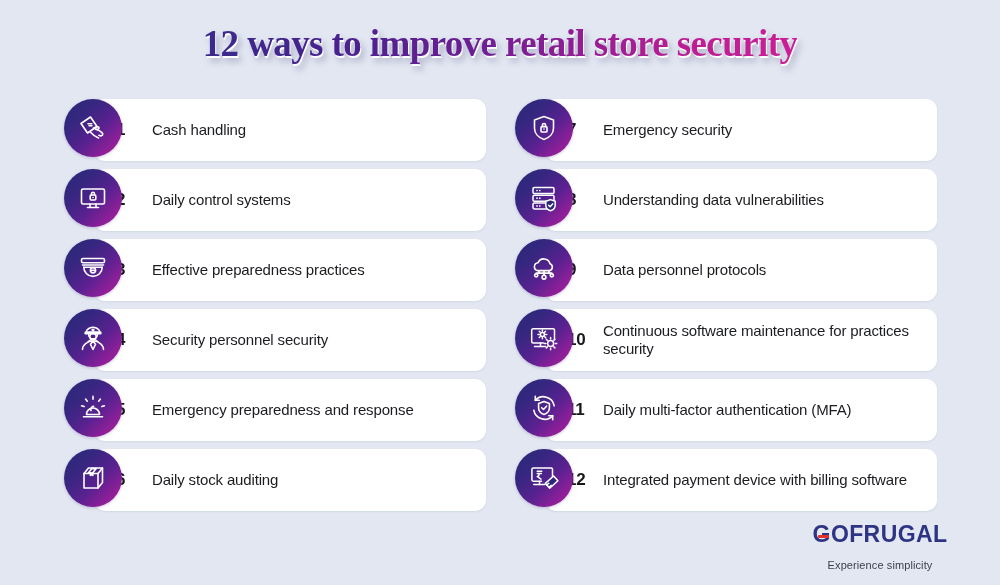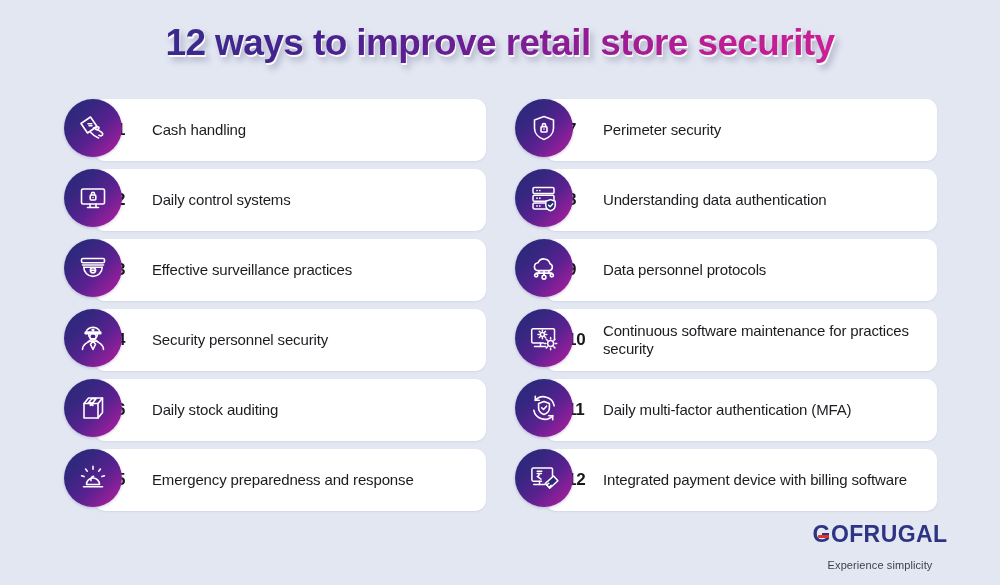--- a/index.html
+++ b/index.html
@@ -10,20 +10,21 @@
     font-family:"Liberation Sans", sans-serif;
     position:relative;
     overflow:hidden;
   }
 
   
   .title-wrap {
     position:absolute;
     top:22px; left:0; right:0;
     text-align:center;
+    font-family:Liberation Serif, serif;
   }
   .title {
     display:inline-block;
     font-size:37px;
     font-weight:bold;
     letter-spacing:-0.6px;
     background:linear-gradient(95deg,#3b2a8c 0%,#46228e 22%,#6b1f93 45%,#8f1d94 62%,#bb1d93 80%,#cb1f95 100%);
     -webkit-background-clip:text;
     background-clip:text;
     color:transparent;
@@ -159,21 +160,21 @@
           <rect x="13.2" y="13" width="5.6" height="5" rx="1"></rect>
           <path d="M14.5 13v-1.3a1.5 1.5 0 0 1 3 0V13"></path>
           <circle cx="16" cy="15.4" r=".75" fill="#ffffff" stroke="none"></circle>
         </svg>
       </div>
     </div>
 
     <div class="row">
       <div class="card">
         <span class="num">3</span>
-        <span class="label">Effective surveillance practices</span>
+        <span class="label">Effective preparedness practices</span>
       </div>
       <div class="disc">
         <svg viewBox="0 0 32 32" fill="none" stroke="#ffffff" stroke-width="1.6" stroke-linecap="round" stroke-linejoin="round">
           <rect x="4.5" y="6.5" width="23" height="4.2" rx="1.4"></rect>
           <path d="M5.5 13h21"></path>
           <path d="M6.8 15.2a9.2 9.2 0 0 0 18.4 0"></path>
           <path d="M6.8 15.2h18.4"></path>
           <circle cx="16" cy="18.3" r="2.6"></circle>
           <path d="M14.3 18.3h3.4"></path>
         </svg>
@@ -194,72 +195,72 @@
           <circle cx="16" cy="14.6" r="3.2"></circle>
           <path d="M11 19.8a6.6 6.6 0 0 1 10 0"></path>
           <path d="M5.5 27.5c0-4.6 4.7-8.4 10.5-8.4s10.5 3.8 10.5 8.4"></path>
           <path d="M16 19.2l-2.6 3 2.6 5.3 2.6-5.3z"></path>
         </svg>
       </div>
     </div>
 
     <div class="row">
       <div class="card">
+        <span class="num">5</span>
+        <span class="label">Emergency preparedness and response</span>
+      </div>
+      <div class="disc">
+        <svg viewBox="0 0 32 32" fill="none" stroke="#ffffff" stroke-width="1.6" stroke-linecap="round" stroke-linejoin="round">
+          <path d="M9.5 22.5a6.5 6.5 0 0 1 13 0z"></path>
+          <path d="M6.5 24.8h19"></path>
+          <path d="M14 18.6a3.2 3.2 0 0 1 2.6-4.2"></path>
+          <path d="M16 7.2V4.4M10.3 9.2 8.6 7.1M21.7 9.2l1.7-2.1M7.1 14.6 4.6 13.7M24.9 14.6l2.5-.9"></path>
+        </svg>
+      </div>
+    </div>
+
+    <div class="row">
+      <div class="card">
         <span class="num">6</span>
         <span class="label">Daily stock auditing</span>
       </div>
       <div class="disc">
         <svg viewBox="0 0 32 32" fill="none" stroke="#ffffff" stroke-width="1.6" stroke-linecap="round" stroke-linejoin="round">
           <path d="M7 11.5h14v14.5H7z"></path>
           <path d="M7 11.5 11.5 6H25.5v14.5L21 26"></path>
           <path d="M21 11.5 25.5 6"></path>
           <path d="M15 6.6 11.2 11h4.4l3.6-4.4z"></path>
           <path d="M13.4 11v2.4l1.2-.9 1.2.9V11"></path>
         </svg>
       </div>
     </div>
 
-    <div class="row">
-      <div class="card">
-        <span class="num">5</span>
-        <span class="label">Emergency preparedness and response</span>
-      </div>
-      <div class="disc">
-        <svg viewBox="0 0 32 32" fill="none" stroke="#ffffff" stroke-width="1.6" stroke-linecap="round" stroke-linejoin="round">
-          <path d="M9.5 22.5a6.5 6.5 0 0 1 13 0z"></path>
-          <path d="M6.5 24.8h19"></path>
-          <path d="M14 18.6a3.2 3.2 0 0 1 2.6-4.2"></path>
-          <path d="M16 7.2V4.4M10.3 9.2 8.6 7.1M21.7 9.2l1.7-2.1M7.1 14.6 4.6 13.7M24.9 14.6l2.5-.9"></path>
-        </svg>
-      </div>
-    </div>
-
   </div>
 
   <div class="column">
 
     <div class="row">
       <div class="card">
         <span class="num">7</span>
-        <span class="label">Perimeter security</span>
+        <span class="label">Emergency security</span>
       </div>
       <div class="disc">
         <svg viewBox="0 0 32 32" fill="none" stroke="#ffffff" stroke-width="1.6" stroke-linecap="round" stroke-linejoin="round">
           <path d="M16 4.5 6.5 8v8.2c0 5 3.9 9.4 9.5 11.3 5.6-1.9 9.5-6.3 9.5-11.3V8z"></path>
           <rect x="13" y="14.6" width="6" height="5.4" rx="1.1"></rect>
           <path d="M14.4 14.6v-1.5a1.6 1.6 0 0 1 3.2 0v1.5"></path>
           <circle cx="16" cy="17.1" r=".8" fill="#ffffff" stroke="none"></circle>
         </svg>
       </div>
     </div>
 
     <div class="row">
       <div class="card">
         <span class="num">8</span>
-        <span class="label">Understanding data authentication</span>
+        <span class="label">Understanding data vulnerabilities</span>
       </div>
       <div class="disc">
         <svg viewBox="0 0 32 32" fill="none" stroke="#ffffff" stroke-width="1.5" stroke-linecap="round" stroke-linejoin="round">
           <rect x="5" y="5.5" width="21" height="6" rx="1.3"></rect>
           <rect x="5" y="13.2" width="21" height="6" rx="1.3"></rect>
           <rect x="5" y="20.9" width="21" height="6" rx="1.3"></rect>
           <circle cx="9" cy="8.5" r=".85" fill="#ffffff" stroke="none"></circle>
           <circle cx="11.8" cy="8.5" r=".85" fill="#ffffff" stroke="none"></circle>
           <circle cx="9" cy="16.2" r=".85" fill="#ffffff" stroke="none"></circle>
           <circle cx="11.8" cy="16.2" r=".85" fill="#ffffff" stroke="none"></circle>

